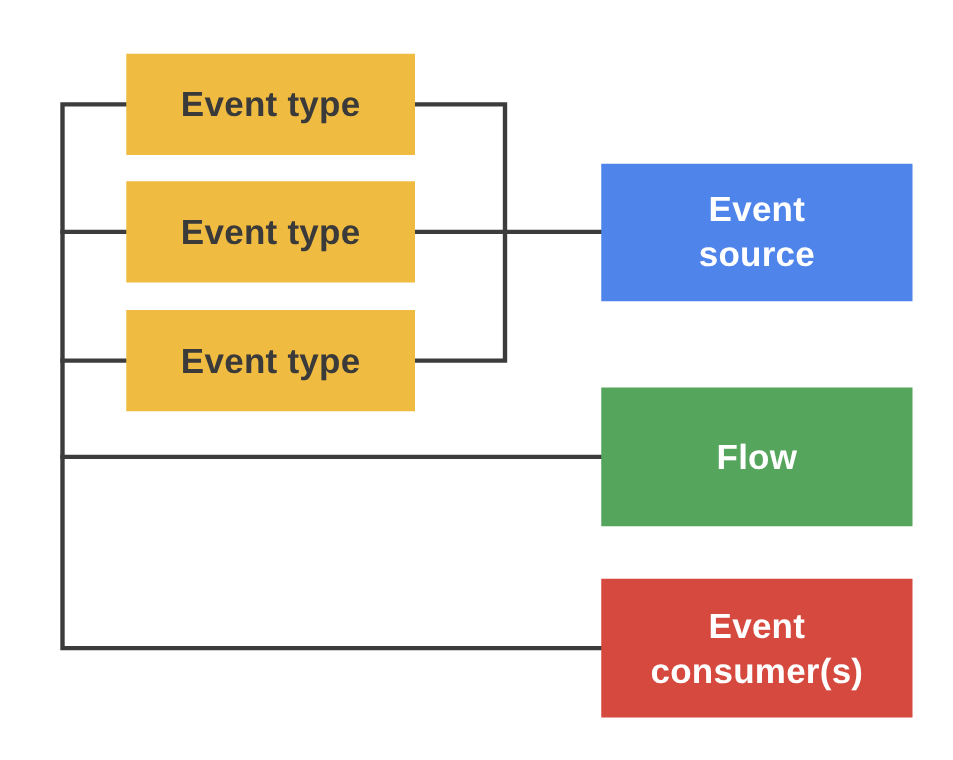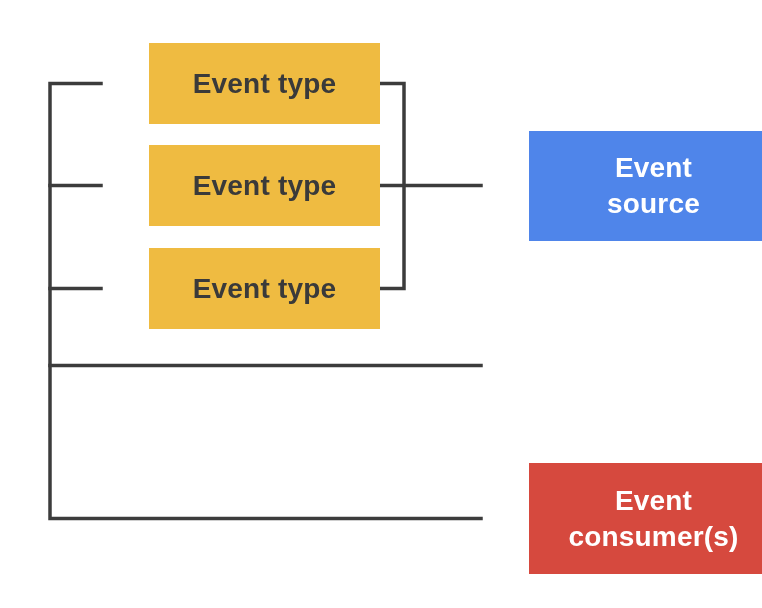--- a/index.html
+++ b/index.html
@@ -26,21 +26,20 @@
     position: absolute;
     display: flex;
     align-items: center;
     justify-content: center;
     text-align: center;
     font-weight: bold;
     font-size: 28px;
     line-height: 1.28;
     white-space: pre-line;
     letter-spacing: 0.2px;
-    margin-left: 48px;
   }
   .node-event-type {
     left: 101px;
     width: 231px;
     height: 81px;
     background: #EFBB41;
     color: #3A3A3A;
   }
   .node-event-type-1 { top: 43px; }
   .node-event-type-2 { top: 145px; }
@@ -101,19 +100,22 @@
 
   <div class="node node-event-type node-event-type-3">
     <span>Event type</span>
   </div>
 
   <div class="node node-event-source">
     <span>Event
 source</span>
   </div>
 
+  <div class="node node-flow">
+    <span>Flow</span>
+  </div>
 
   <div class="node node-event-consumer">
     <span>Event
 consumer(s)</span>
   </div>
 
 </div>
 
 </body></html>

